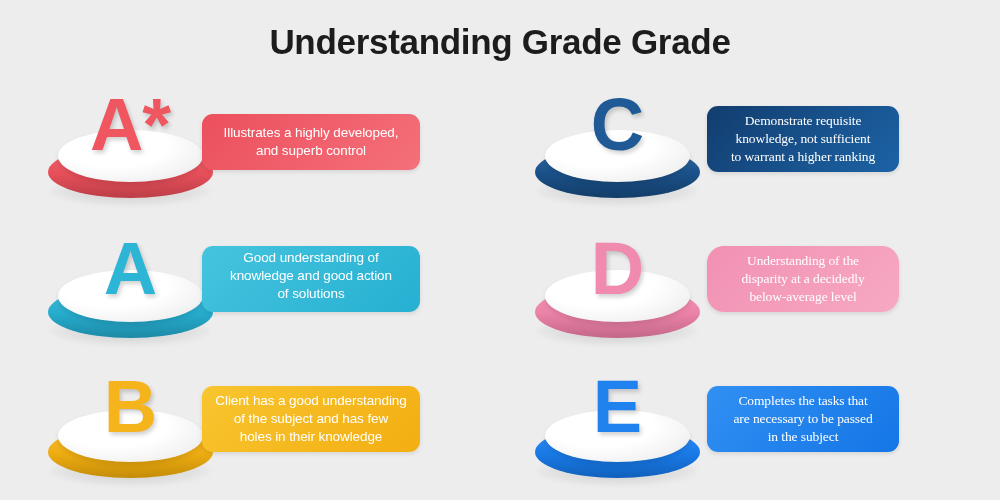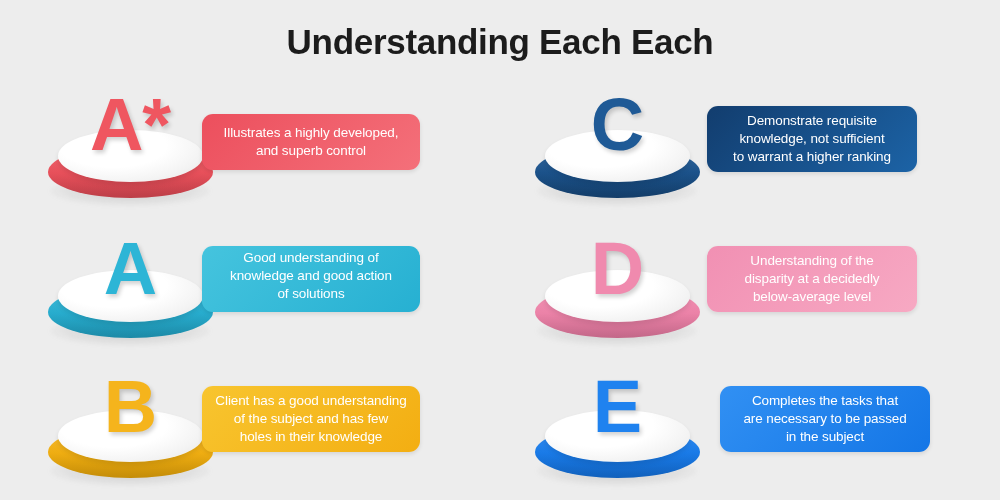--- a/index.html
+++ b/index.html
@@ -132,29 +132,29 @@
     padding:9px 10px;
     box-shadow:0 2px 4px rgba(0,0,0,0.10);
     letter-spacing:-0.1px;
   }
   .desc-2line { top:36px; height:56px; }
   .desc-3line { top:28px; height:66px; }
 
   .desc-box span { display:block; width:100%; }
 
   
-  .col-right .desc-box { left:202px; width:210px; }
+  .col-right .desc-box { left:202px; width:192px;font-family:Liberation Serif, serif; }
   .col-right .badge    { left:22px; }
 </style>
 </head>
 <body>
 
 <div id="infographic">
 
-  <div id="page-title">Understanding Each Each</div>
+  <div id="page-title">Understanding Grade Grade</div>
 
   <div id="grade-rows">
       <div class="grade-row col-left row-1">
         <div class="badge">
           <div class="badge-shadow"></div>
           <div class="badge-base" style="background: linear-gradient(rgb(239, 86, 96) 0%, rgb(224, 74, 85) 100%);"></div>
           <div class="badge-disc"></div>
           <div class="badge-letter letter-hi" style="color: rgb(239, 86, 96); text-shadow: rgba(0, 0, 0, 0.18) 2px 3px 4px;">A*</div>
         </div>
         <div class="desc-box desc-2line" style="background: linear-gradient(135deg, rgb(236, 79, 93) 0%, rgb(244, 112, 122) 100%);">
@@ -194,30 +194,30 @@
           <span>Demonstrate requisite<br>knowledge, not sufficient<br>to warrant a higher ranking</span>
         </div>
       </div>
       <div class="grade-row col-right row-2">
         <div class="badge">
           <div class="badge-shadow"></div>
           <div class="badge-base" style="background: linear-gradient(rgb(240, 138, 174) 0%, rgb(232, 123, 162) 100%);"></div>
           <div class="badge-disc"></div>
           <div class="badge-letter letter-mid" style="color: rgb(240, 138, 174); text-shadow: rgba(0, 0, 0, 0.18) 2px 3px 4px;">D</div>
         </div>
-        <div class="desc-box desc-3line" style="background: linear-gradient(135deg, rgb(241, 144, 179) 0%, rgb(247, 169, 195) 100%);">
+        <div class="desc-box desc-3line" style="background: linear-gradient(135deg, rgb(241, 144, 179) 0%, rgb(247, 169, 195) 100%); border-radius: 17px;">
           <span>Understanding of the<br>disparity at a decidedly<br>below-average level</span>
         </div>
       </div>
       <div class="grade-row col-right row-3">
         <div class="badge">
           <div class="badge-shadow"></div>
           <div class="badge-base" style="background: linear-gradient(rgb(31, 130, 239) 0%, rgb(20, 115, 224) 100%);"></div>
           <div class="badge-disc"></div>
           <div class="badge-letter letter-low" style="color: rgb(31, 130, 239); text-shadow: rgba(0, 0, 0, 0.18) 2px 3px 4px;">E</div>
         </div>
-        <div class="desc-box desc-3line" style="background: linear-gradient(135deg, rgb(49, 144, 243) 0%, rgb(20, 118, 230) 100%); margin-left: 13px;">
+        <div class="desc-box desc-3line" style="background: linear-gradient(135deg, rgb(49, 144, 243) 0%, rgb(20, 118, 230) 100%);">
           <span>Completes the tasks that<br>are necessary to be passed<br>in the subject</span>
         </div>
       </div>
     </div>
 
 </div>
 
 </body></html>

